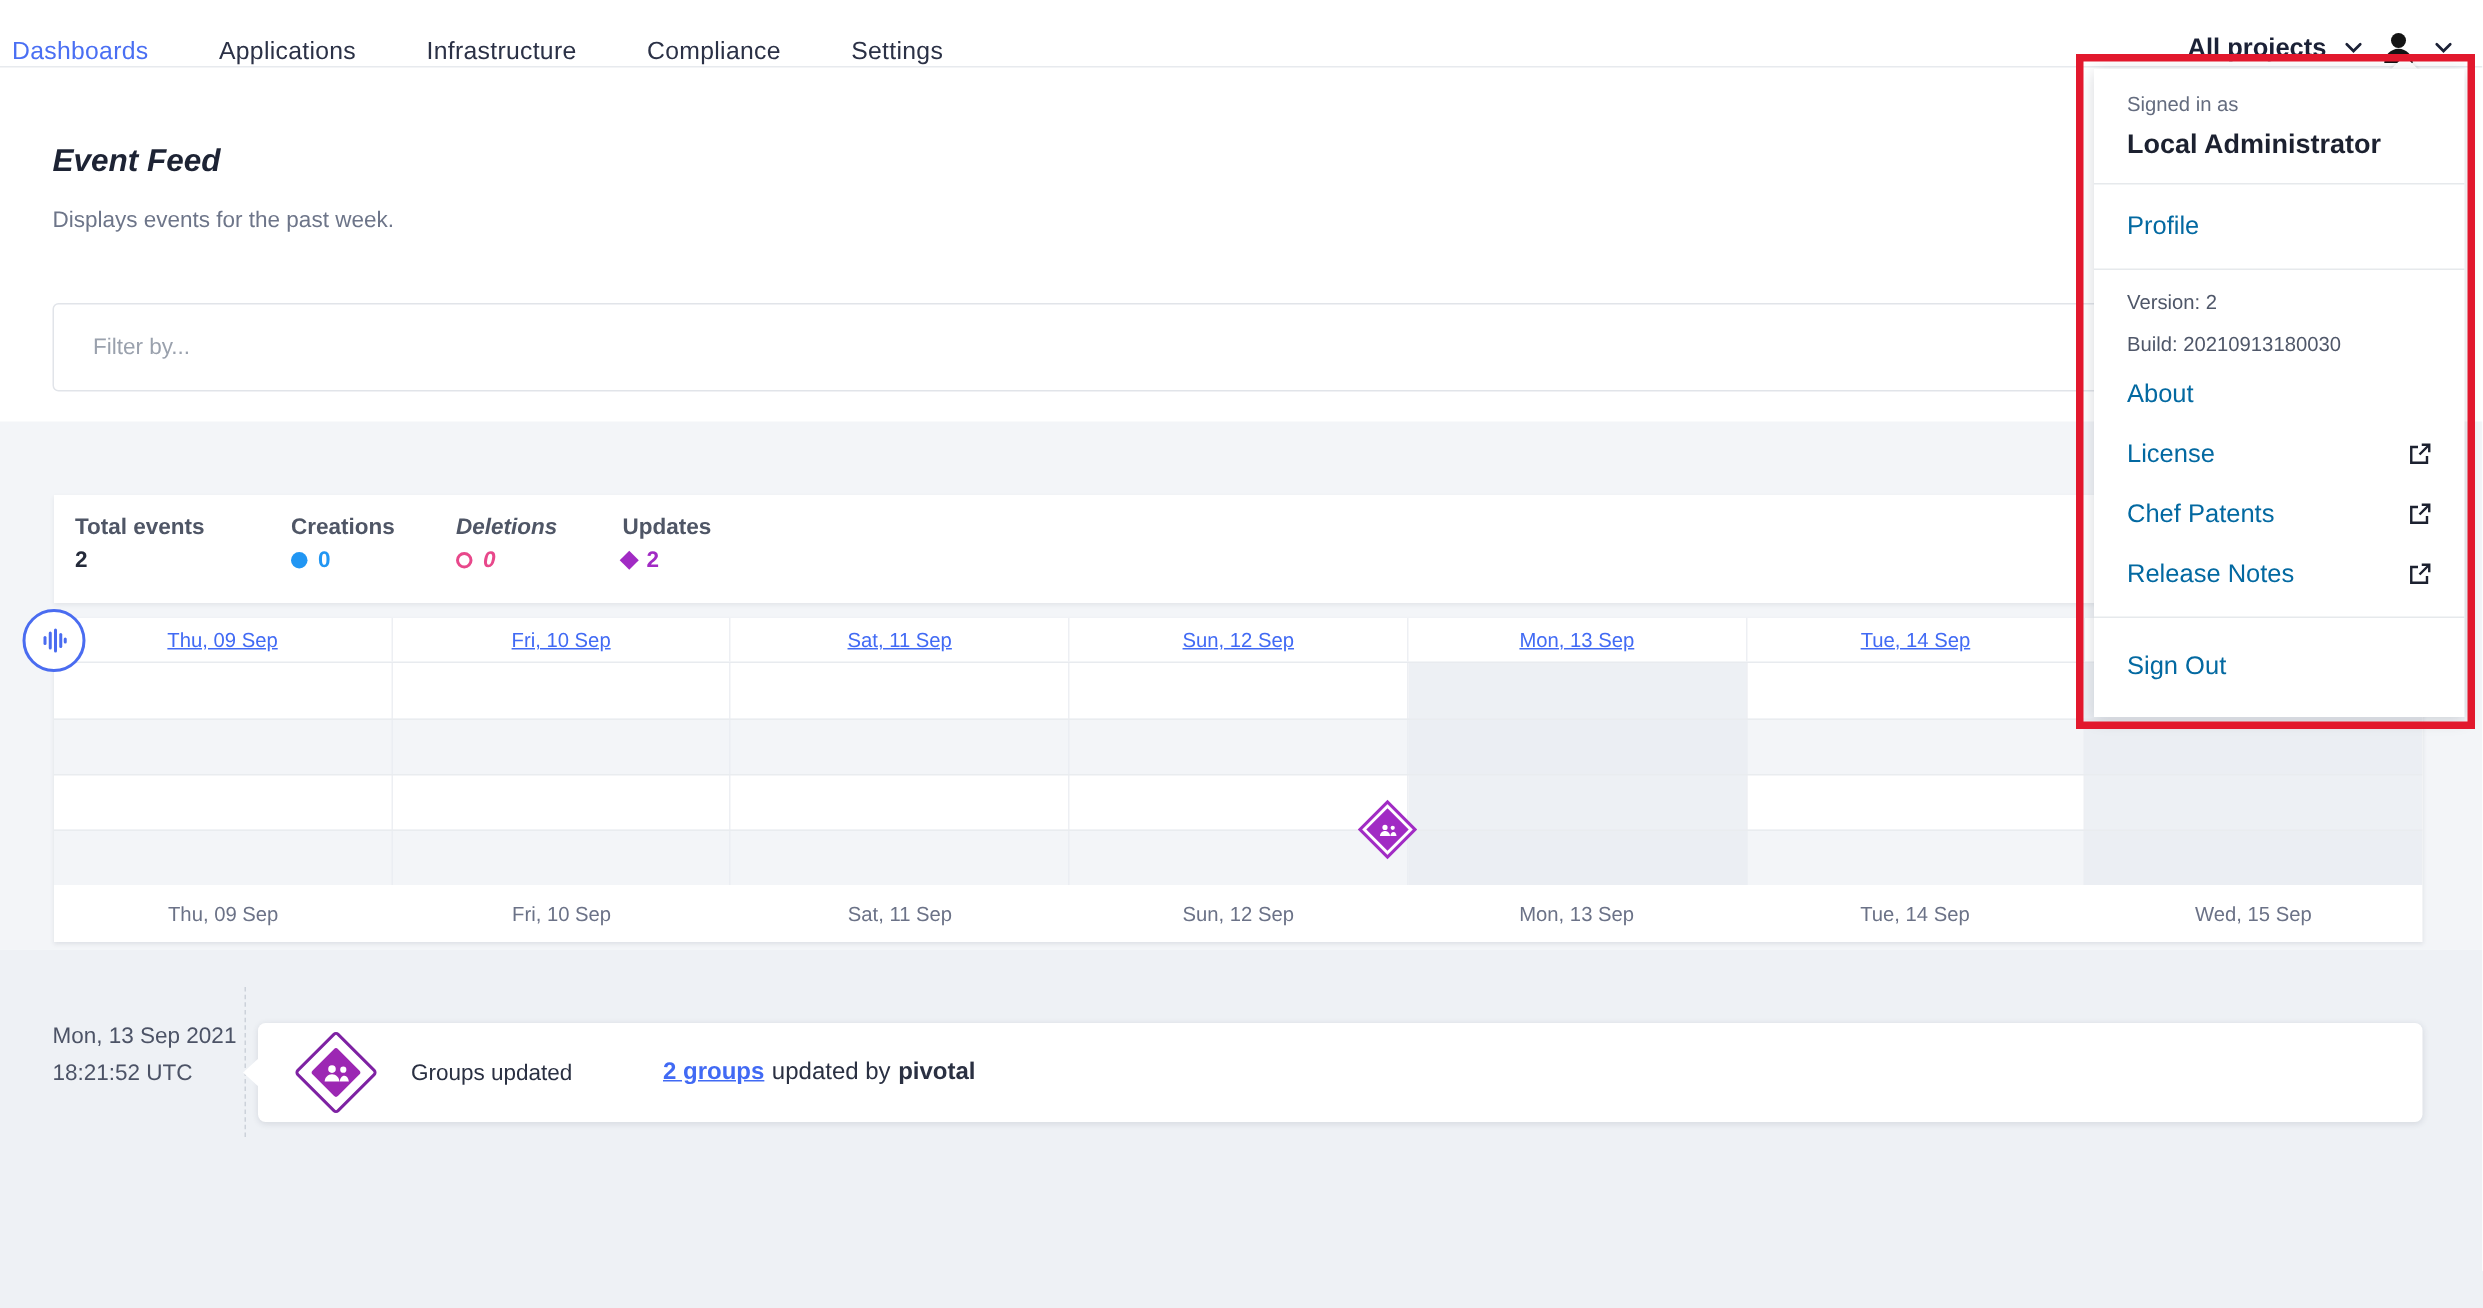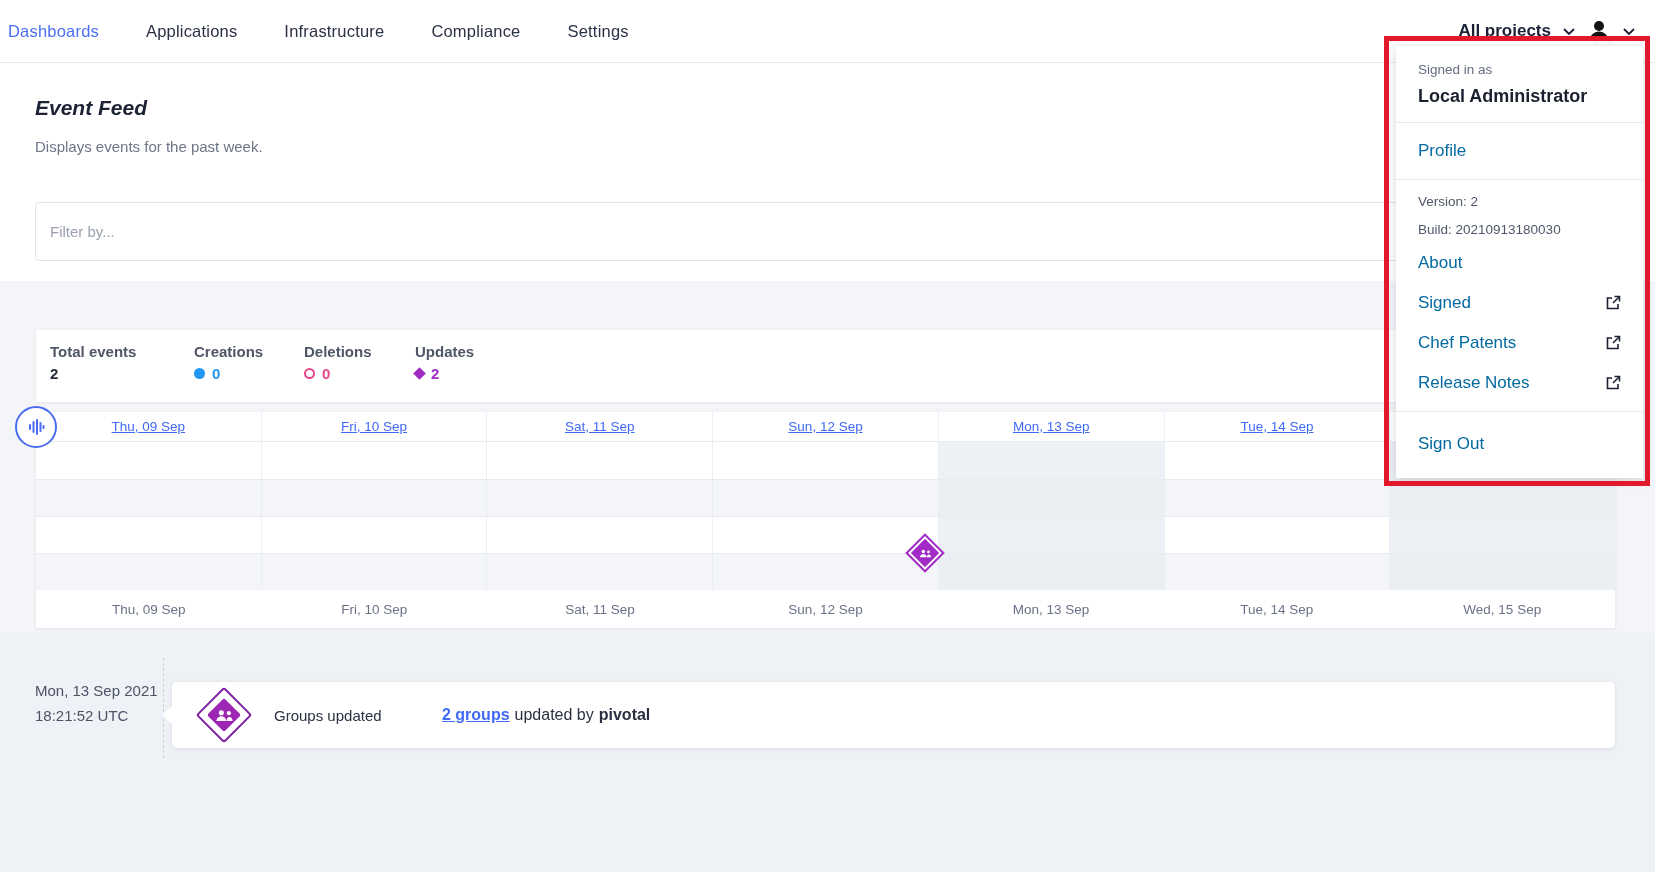--- a/index.html
+++ b/index.html
@@ -8,49 +8,49 @@
     font-family: "Liberation Sans", sans-serif;
     background:#ffffff; position:relative; overflow:hidden; color:#1d2334;
   }
   .abs { position:absolute; }
 
   
   .band-mid { left:0; top:281px; width:1655px; height:352px; background:#f3f5f8; }
   .band-low { left:0; top:633px; width:1655px; height:239px; background:#eef1f5; }
 
   
-  .topnav { left:0; top:0; width:1655px; height:63px; background:#fff;
-    border-bottom:1px solid #e7eaee; display:flex; align-items:center; padding:0 16px 0 8px; z-index:10;}
+  .topnav { left:0; top:0; width:1655px; height:45px; background:#fff;
+    border-bottom:1px solid #e7eaee; display:flex; align-items:flex-end; padding:0 16px 0 8px; z-index:10;}
   .nav-items { display:flex; gap:47px; align-items:center; }
   .nav-item { font-size:16.5px; color:#2b3146; cursor:pointer; letter-spacing:.2px; }
   .nav-item.active { color:#4a6ff3; }
   .nav-right { margin-left:auto; display:flex; align-items:center; gap:12px; padding-right:4px; }
   .proj-label { font-size:17px; font-weight:700; color:#1b2136; }
   .chev { display:inline-block; }
   .person-btn { display:flex; align-items:center; }
 
   
   .page-title { left:35px; top:96px; font-size:21px; font-weight:700; color:#1d2334;font-style:italic; }
   .page-sub { left:35px; top:138px; font-size:15px; color:#6d7589; }
 
   
   .filter-wrap { left:35px; top:202px; width:1580px; height:59px; }
   .filter-input { width:100%; height:100%; border:1px solid #e1e4e9; border-radius:4px;
-    padding:0 14px; font-size:15px; color:#333; font-family:"Liberation Sans",sans-serif; outline:none; }
+    padding:0 26px; font-size:15px; color:#333; font-family:"Liberation Sans",sans-serif; outline:none; }
   .filter-input::placeholder { color:#9aa1ad; }
 
   
   .stats-card { left:36px; top:330px; width:1579px; height:72px; background:#fff;
     box-shadow:0 1px 3px rgba(40,50,70,.08); display:flex; padding:13px 0 0 14px; }
   .stat { margin-right:0; }
   .stat-label { font-size:15px; font-weight:700; color:#4f5666; }
   .stat-value-row { display:flex; align-items:center; gap:7px; margin-top:5px; font-size:15px; font-weight:700; }
   .stat.total { width:144px; }
   .stat.creations { width:110px; }
-  .stat.deletions { width:111px; }
+  .stat.deletions { width:111px;font-style:italic; }
   .v-total { color:#242a3a; }
   .v-blue { color:#2196f3; }
   .v-pink { color:#e8488b; }
   .v-purple { color:#a12bc4; }
   .dot-blue { width:11px; height:11px; border-radius:50%; background:#2196f3; }
   .ring-pink { width:11px; height:11px; border-radius:50%; border:2px solid #e8488b; background:transparent; }
   .diamond-purple { width:9px; height:9px; background:#a12bc4; transform:rotate(45deg); }
 
   
   .grid-card { left:36px; top:412px; width:1579px; height:216px; background:#fff;
@@ -293,21 +293,21 @@
 <div class="abs dropdown">
   <div class="dd-pad dd-signed">Signed in as</div>
   <div class="dd-pad dd-name">Local Administrator</div>
   <div class="dd-div"></div>
   <div class="dd-item tall">Profile</div>
   <div class="dd-div" style="margin-top:0"></div>
   <div class="dd-small first">Version: 2</div>
   <div class="dd-small">Build: 20210913180030</div>
   <div class="dd-item" style="margin-top:6px">About</div>
   <div class="dd-item">
-    <span>Signed</span>
+    <span>License</span>
     <span class="dd-ext">
       <svg width="16" height="16" viewBox="0 0 16 16" fill="none" stroke="#1c2130" stroke-width="1.6">
         <path d="M13 9v4.5H2.5V3H7"></path>
           <path d="M9.5 1.5H14.5V6.5"></path>
           <path d="M14 2 8 8"></path>
       </svg>
     </span>
   </div>
   <div class="dd-item">
     <span>Chef Patents</span>

